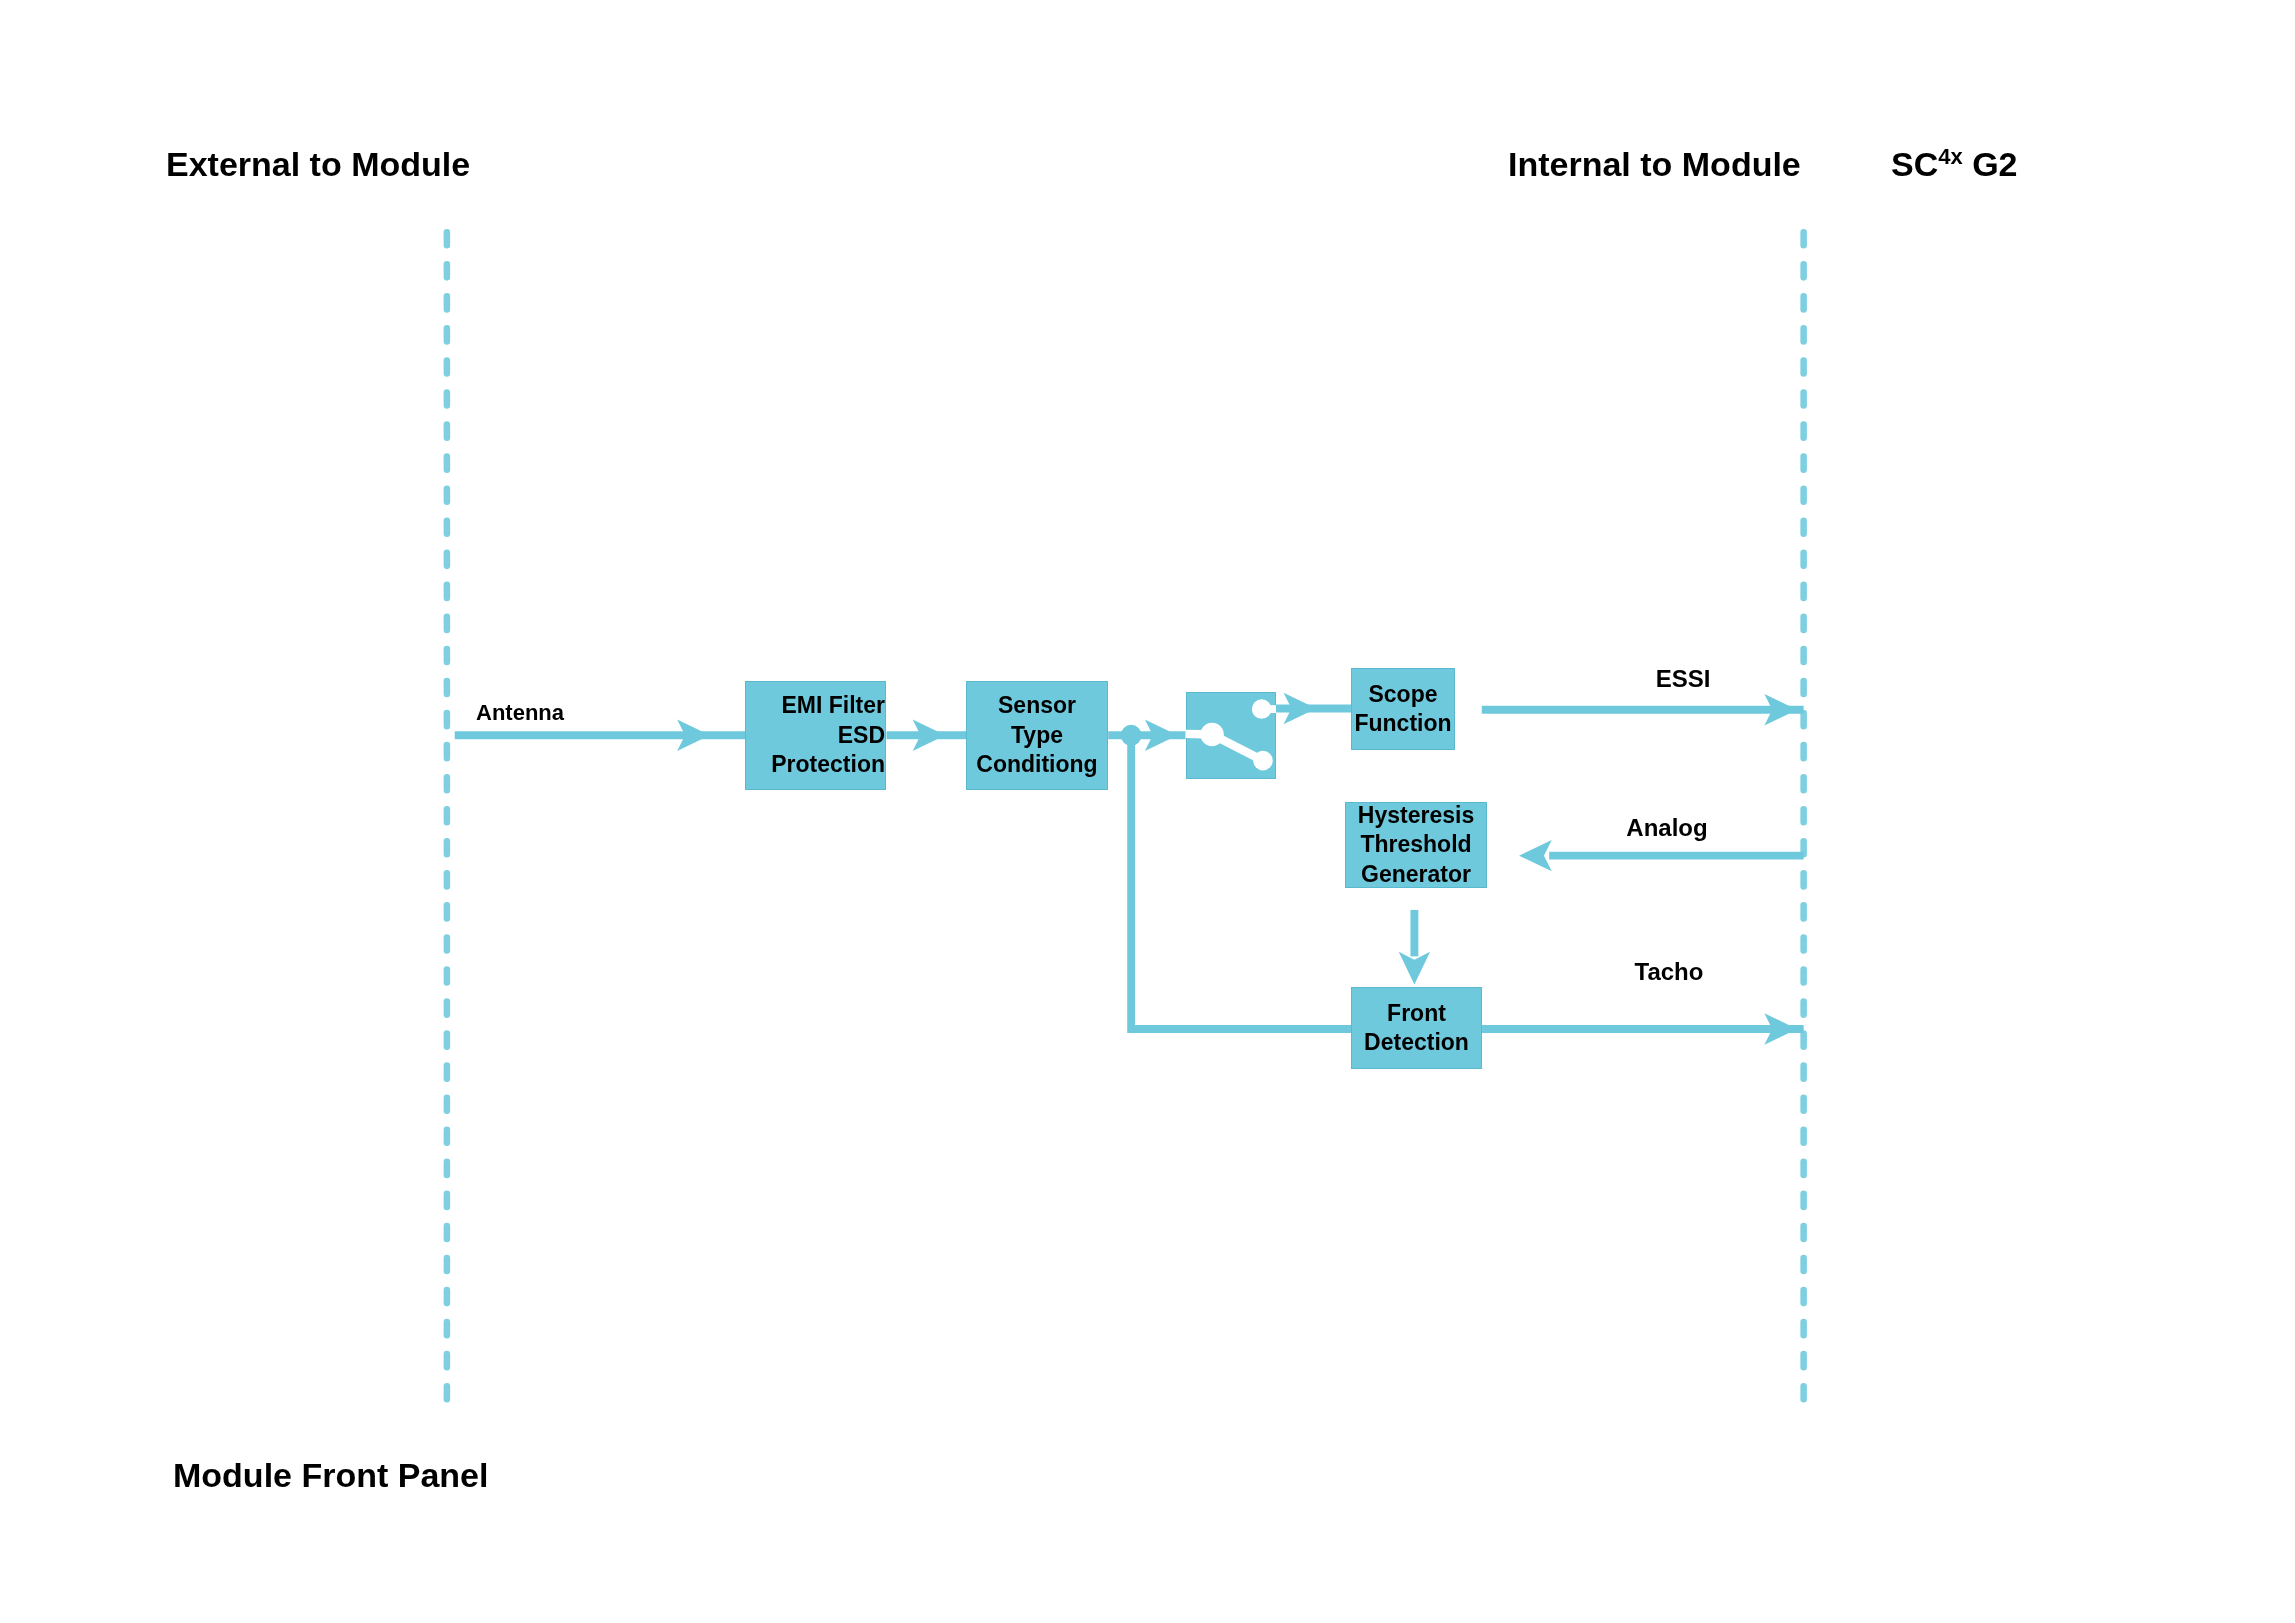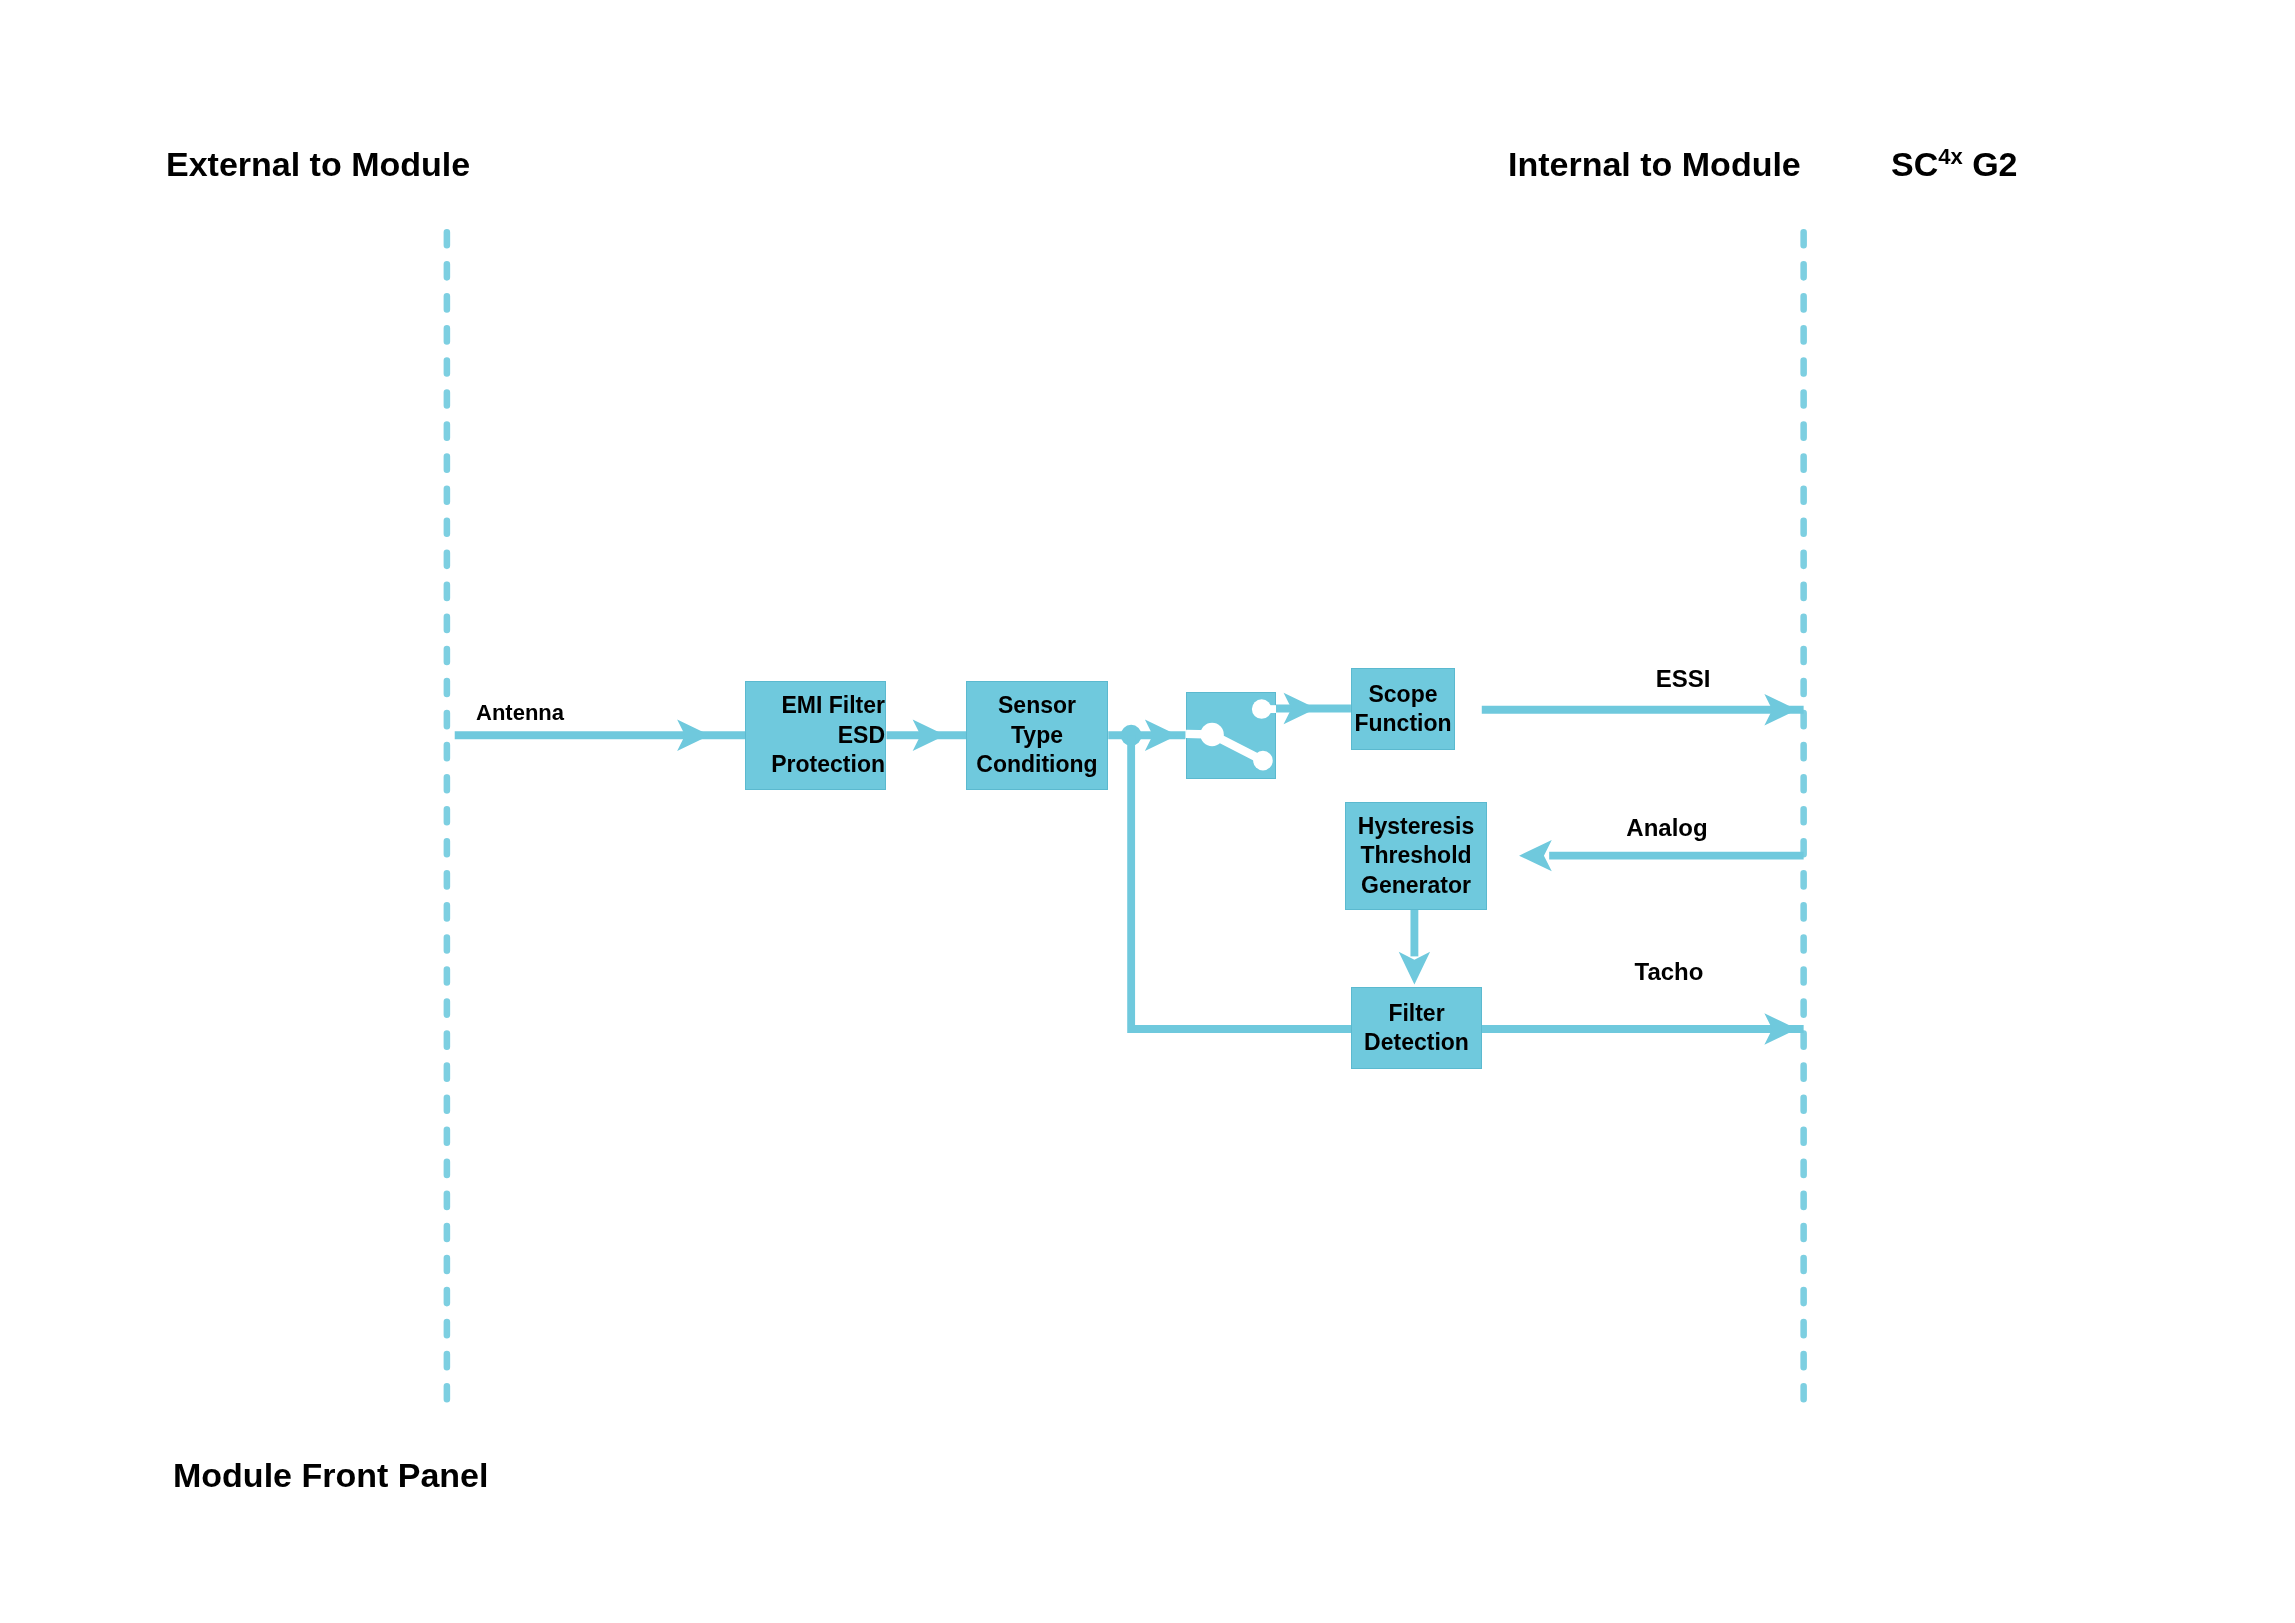--- a/index.html
+++ b/index.html
@@ -122,25 +122,25 @@
     <circle cx="40" cy="65" r="18" fill="#ffffff"></circle>
     <circle cx="116" cy="26" r="15" fill="#ffffff"></circle>
     <circle cx="118" cy="105" r="15" fill="#ffffff"></circle>
   </svg>
 
   <div class="block" style="left:1351px;top:668px;width:104px;height:82px;">
     <span>Scope</span>
     <span>Function</span>
   </div>
 
-  <div class="block" style="left:1345px;top:802px;width:142px;height:108px;">
+  <div class="block" style="left:1345px;top:802px;width:142px;height:86px;">
     <span>Hysteresis</span>
     <span>Threshold</span>
     <span>Generator</span>
   </div>
 
   <div class="block" style="left:1351px;top:987px;width:131px;height:82px;">
-    <span>Filter</span>
+    <span>Front</span>
     <span>Detection</span>
   </div>
 
 </div>
 
 
 </body></html>

